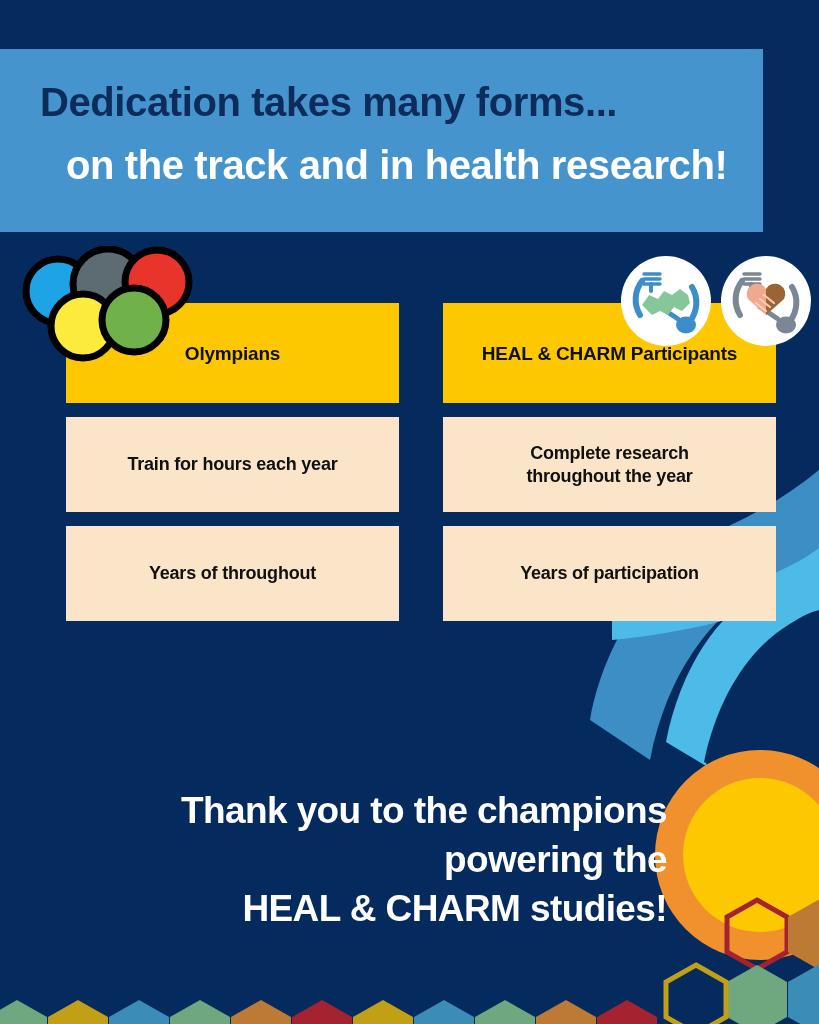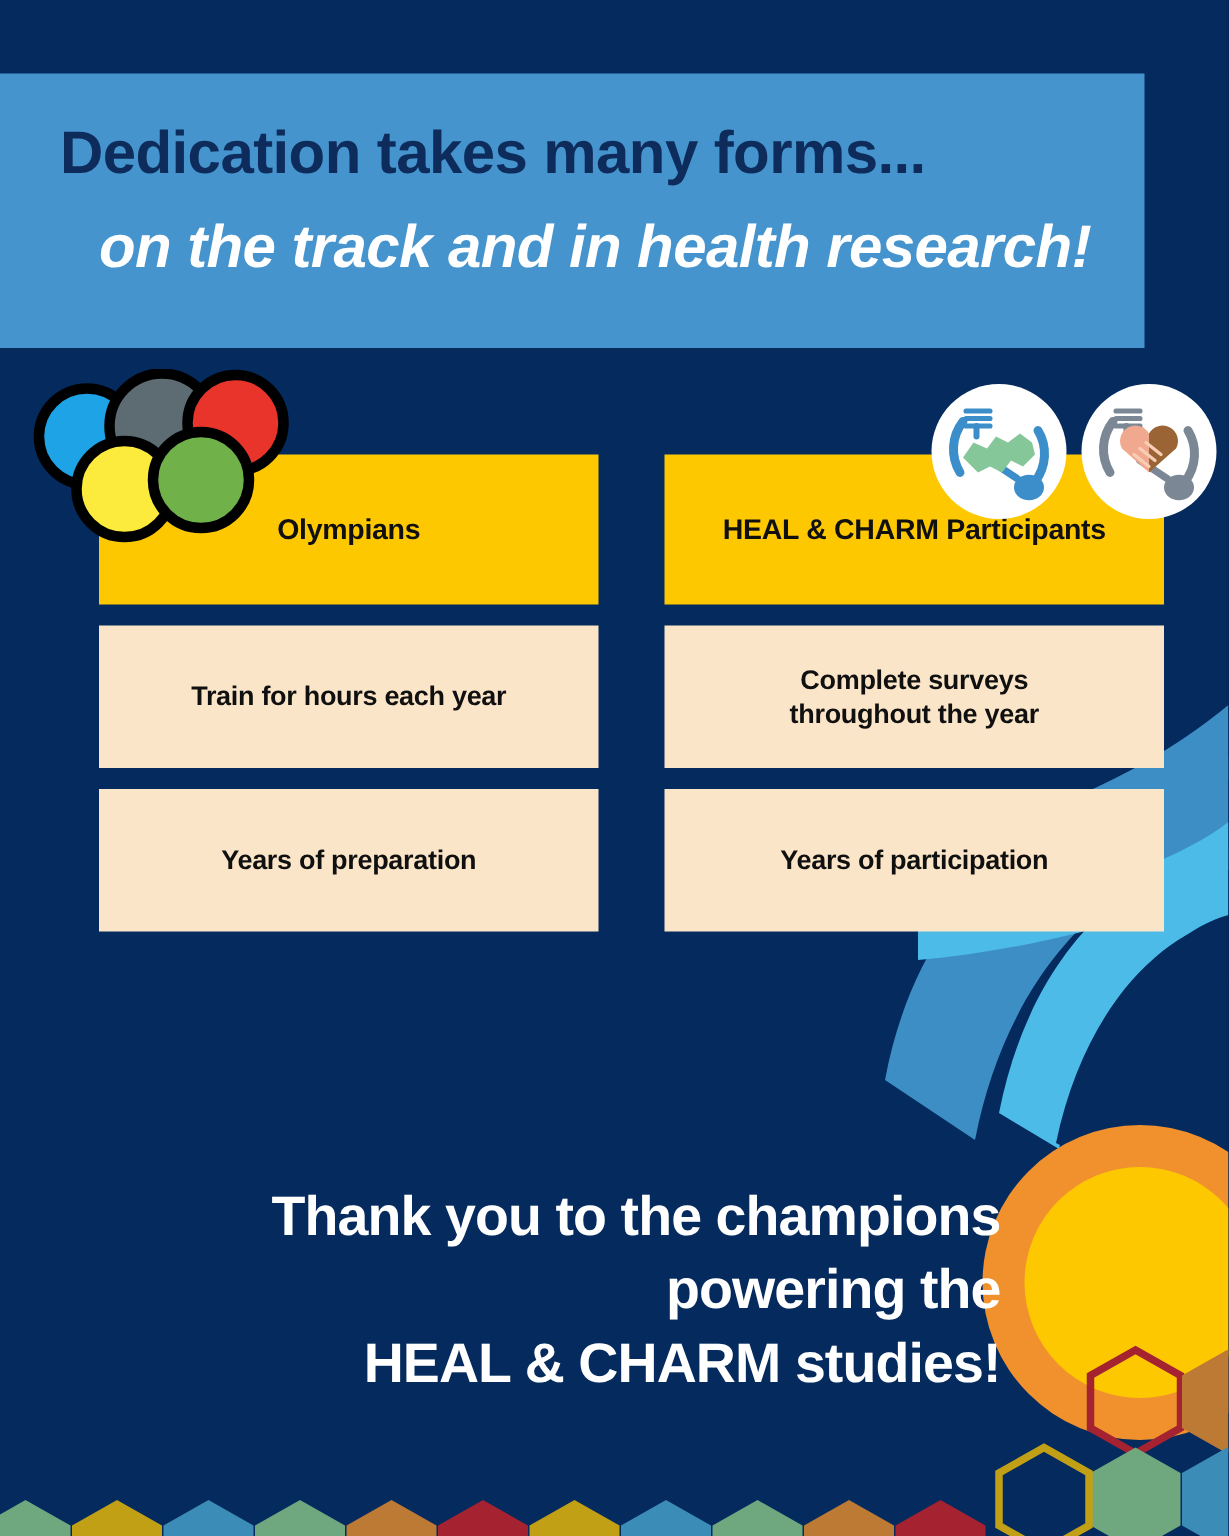--- a/index.html
+++ b/index.html
@@ -63,21 +63,20 @@
     line-height: 44px;
     color: #0d2c5b;
   }
   .banner-line-2 {
     position: absolute;
     left: 66px;
     top: 94px;
     font-size: 40px;
     line-height: 44px;
     color: #ffffff;
-    font-style: italic;
   }
 
   
   .olympic-rings {
     position: absolute;
     left: 20px;
     top: 246px;
     width: 176px;
     height: 116px;
     z-index: 12;
@@ -272,29 +271,29 @@
         <span class="cell-text">HEAL &amp; CHARM Participants</span>
       </div>
     </div>
 
     <div class="t-row body-row">
       <div class="cell cell-left">
         <span class="cell-text">Train for hours each year</span>
       </div>
       <div class="cell cell-right">
         <span class="cell-text">
-          <span>Complete surveys</span><br>
+          <span>Complete research</span><br>
           <span>throughout the year</span>
         </span>
       </div>
     </div>
 
     <div class="t-row body-row">
       <div class="cell cell-left">
-        <span class="cell-text">Years of preparation</span>
+        <span class="cell-text">Years of throughout</span>
       </div>
       <div class="cell cell-right">
         <span class="cell-text">Years of participation</span>
       </div>
     </div>
 
 
   </div>
 
   <div class="thanks">

